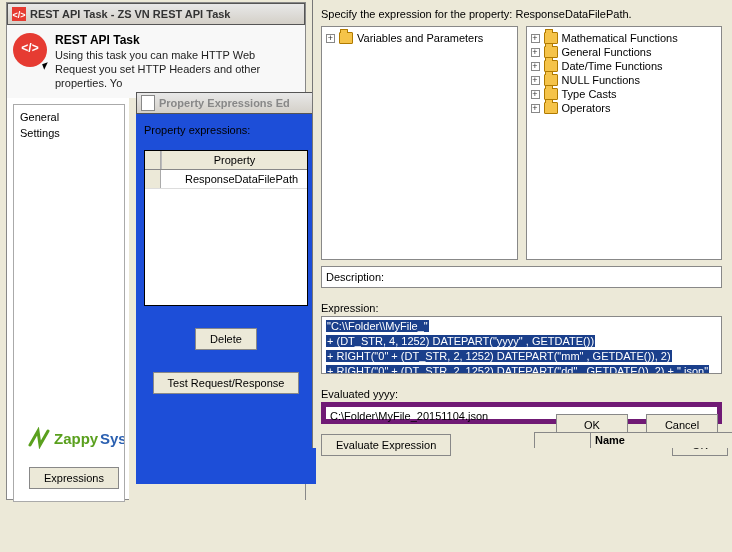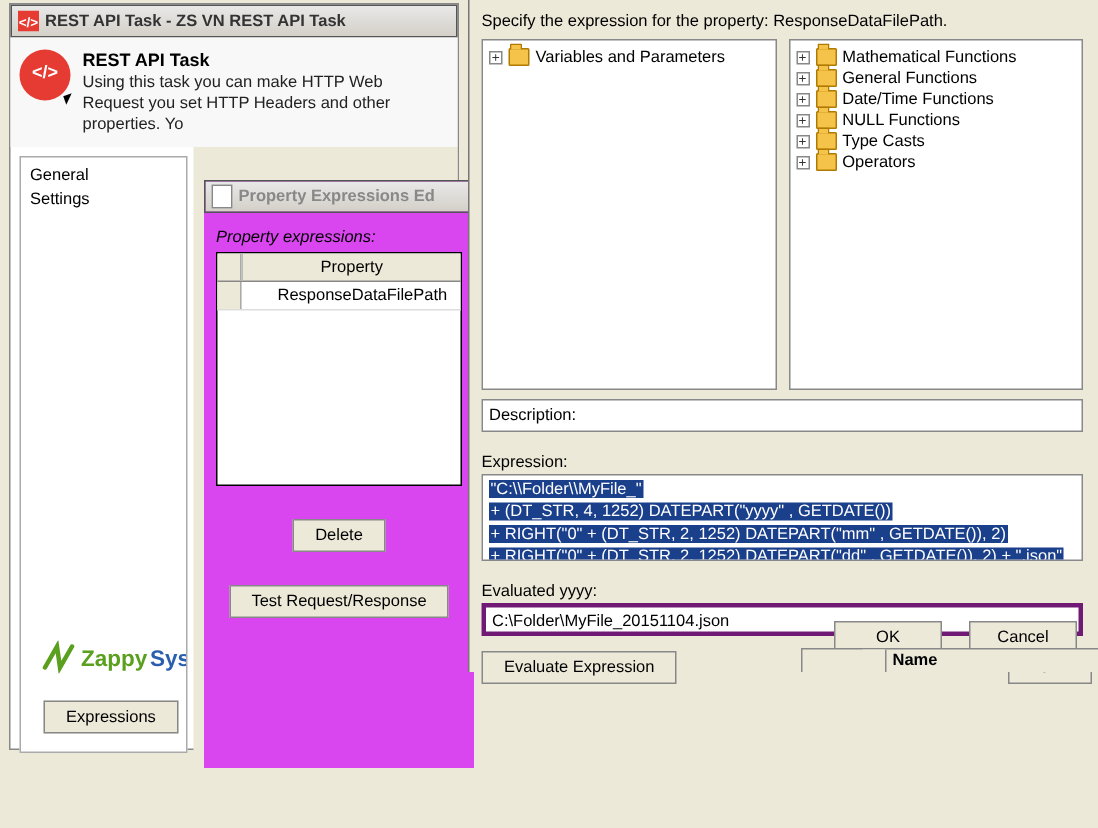--- a/index.html
+++ b/index.html
@@ -69,29 +69,29 @@
   .logo { padding:6px 10px 2px 10px; }
   .logo svg { display:block; }
   .bottom-btn {
     position:absolute; left:22px; bottom:10px;
     padding:4px 16px; border:1px solid #888; background:#ece9d8;
   }
 
   
   .prop-window {
     position: absolute;
-    left: 136px; top: 120px;
+    left: 136px; top: 92px;
     width: 180px; height: 392px;
-    background:#d946ef;
+    background:#1d4ed8;
   }
   .prop-window .titlebar { font-size:11px; }
   .folder-icon-bg { width:16px;height:16px; background:#f0c040; border:1px solid #a07000; display:inline-block; }
   .folder-icon-bg.w { background:#fff; border-color:#888; }
   .prop-body { padding:10px 8px 4px 8px; }
-  .prop-label { margin-bottom:4px;font-style:italic; }
+  .prop-label { margin-bottom:14px; }
   .grid {
     border:1px solid #000000; background:#fff;
     height:156px;
   }
   .grid-head {
     display:flex; background:#ece9d8; border-bottom:1px solid #888;
   }
   .grid-head .cell {
     padding:3px 6px; flex:1; text-align:center;
     border-left:1px solid #bbb;
@@ -155,21 +155,21 @@
     padding:2px 4px;
     display:flex; align-items:center;
   }
   .sect-label { margin-top:14px; margin-bottom:2px; }
   .expr-text {
     border:1px solid #888; background:#fff;
     height:58px; padding:2px 4px; overflow:hidden;
   }
   .hlt { background:#1a3f8b; color:#fff; padding:0 1px; line-height:1.35; display:inline; }
   .eval-text {
-    border:3px solid #701a75; background:#fff;
+    border:5px solid #701a75; background:#fff;
     height:22px; padding:3px 4px;
   }
   .btn-row { display:flex; margin-top:10px; }
   .btn-row .spacer { flex:1; }
 
   .ok-cancel {
     position:absolute; right:14px; bottom:12px;
     display:flex; gap:18px;
   }
   .ok-cancel .btn { min-width:72px; }

